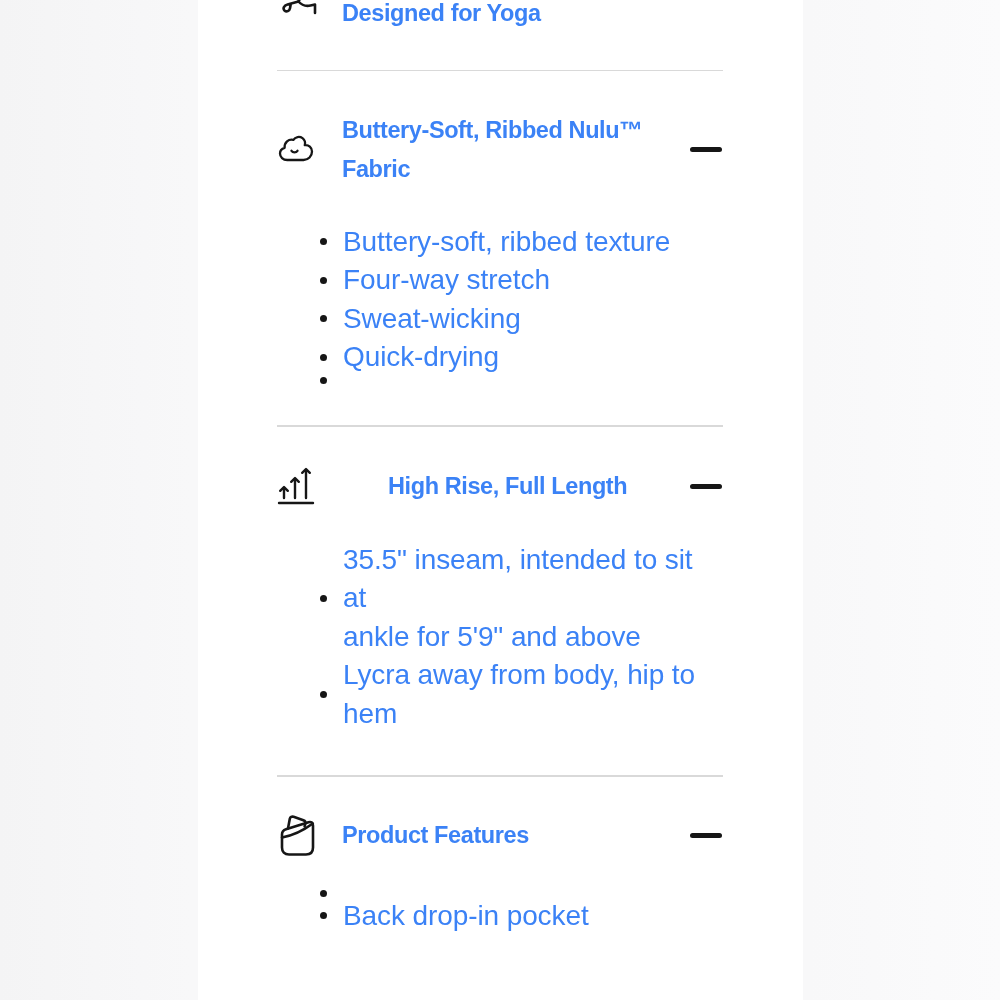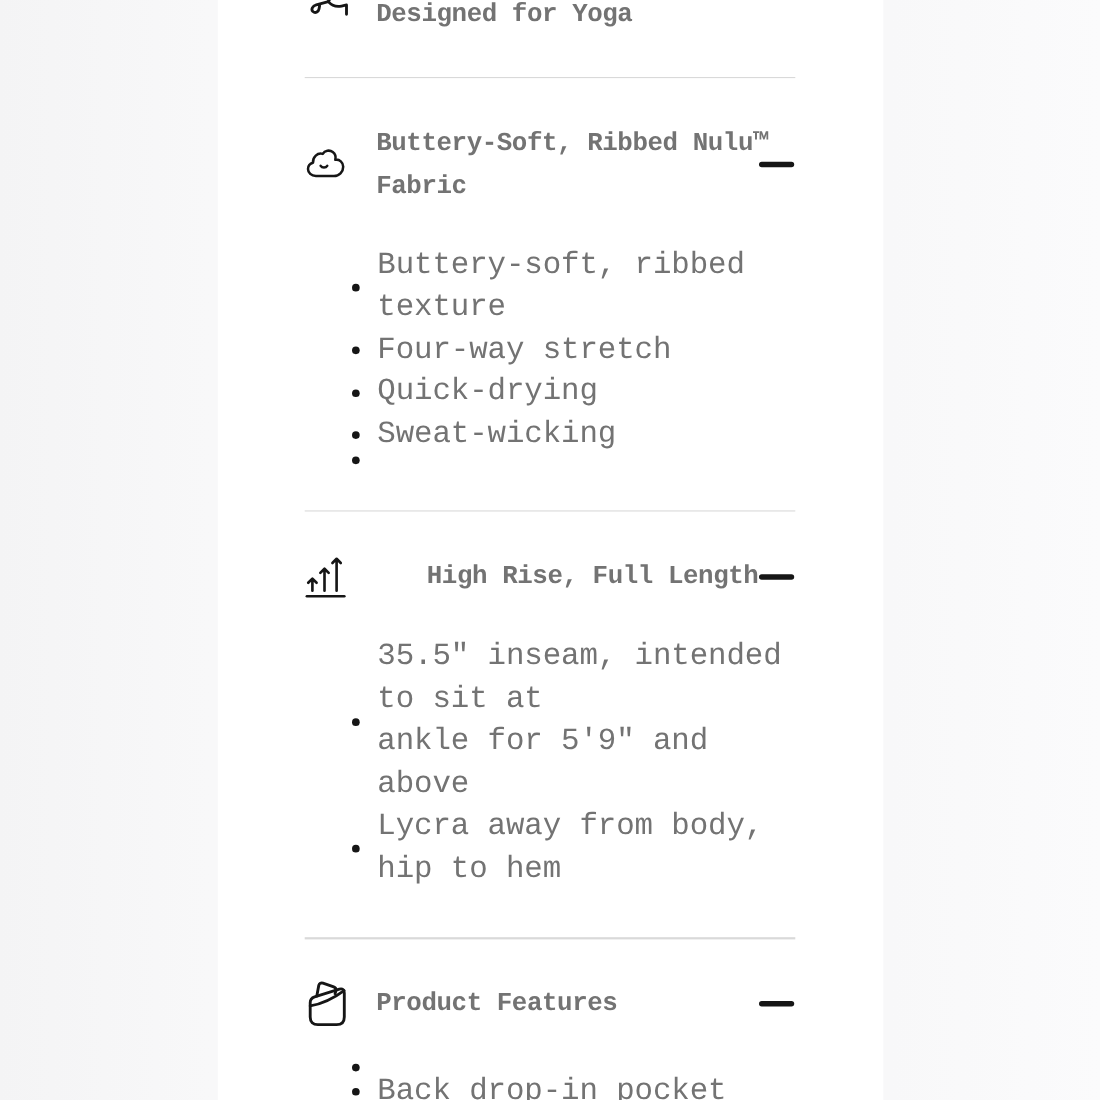--- a/index.html
+++ b/index.html
@@ -1,22 +1,22 @@
 <!DOCTYPE html>
 <html><head>
 <meta charset="utf-8">
 <style>
   html, body { margin:0; padding:0; }
   body { width:1000px; height:1000px; overflow:hidden; }
 
   .stage {
     position:relative; width:1000px; height:1000px;
     background:linear-gradient(to right, #f4f4f5 0%, #f8f8f9 19%, #f8f8f9 81%, #fbfbfc 100%);
-    font-family:Liberation Mono, monospace;
-    color:#737373;
+    font-family:Liberation Sans, sans-serif;
+    color:#3b82f6;
     overflow:hidden;
   }
 
   .card {
     position:absolute; left:198px; top:0;
     width:605px; height:1000px;
     background:#ffffff;
     padding:0 80px 0 79px;
     box-sizing:border-box;
   }
@@ -134,25 +134,25 @@
         <li class="bullet">
           <span class="dot"></span>
           <span class="bullet-text">Buttery-soft, ribbed texture</span>
         </li>
         <li class="bullet">
           <span class="dot"></span>
           <span class="bullet-text">Four-way stretch</span>
         </li>
         <li class="bullet">
           <span class="dot"></span>
+          <span class="bullet-text">Sweat-wicking</span>
+        </li>
+        <li class="bullet">
+          <span class="dot"></span>
           <span class="bullet-text">Quick-drying</span>
-        </li>
-        <li class="bullet">
-          <span class="dot"></span>
-          <span class="bullet-text">Sweat-wicking</span>
         </li>
         <li class="bullet">
           <span class="dot"></span>
         </li>
       </ul>
     </section>
 
     <hr class="divider" id="divider-2">
 
     <section class="sec sec-fit">

